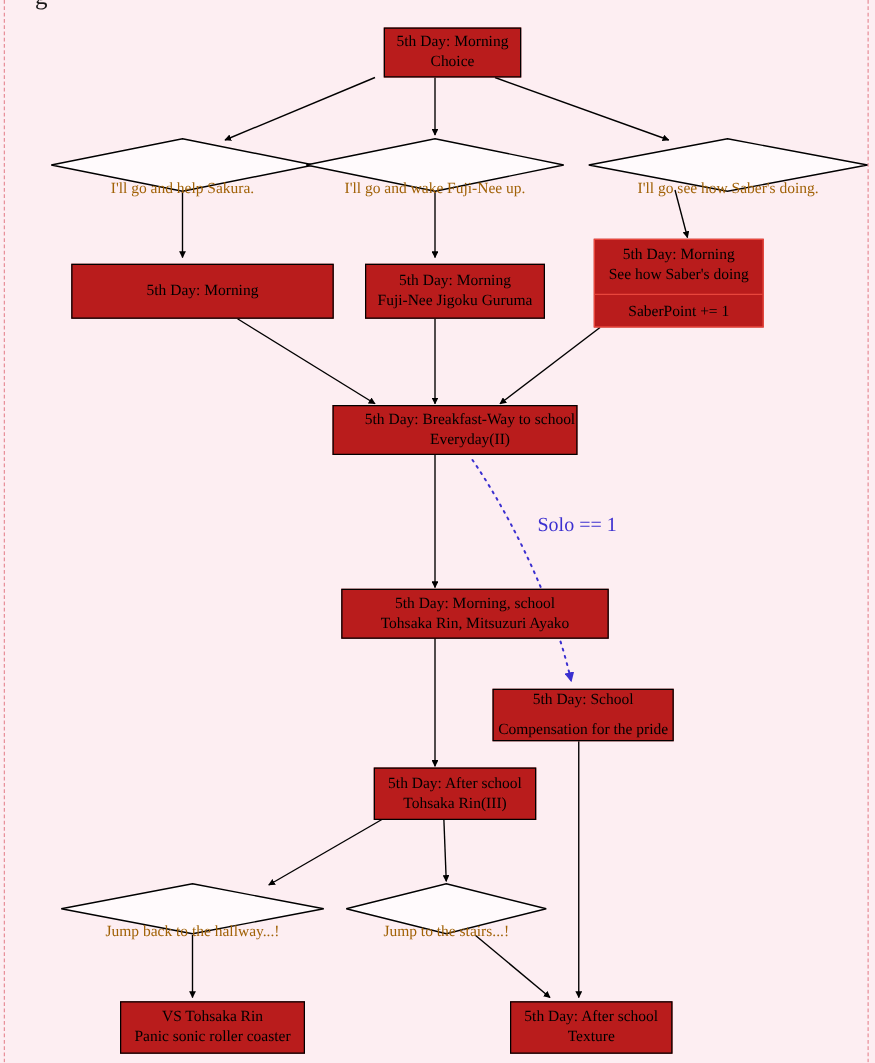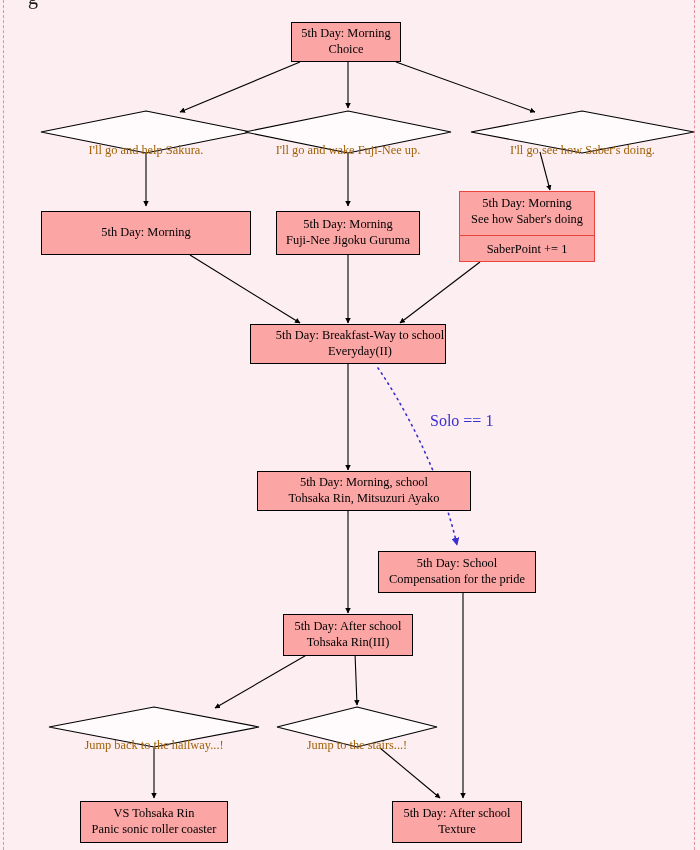--- a/index.html
+++ b/index.html
@@ -46,23 +46,24 @@
     position: absolute;
     box-sizing: border-box;
     display: flex;
     flex-direction: column;
     align-items: center;
     justify-content: center;
     text-align: center;
     font-size: 12.4px;
     line-height: 1.28;
     color: #000;
-    background: #fca5a5;
+    background: #b91c1c;
     border: 1px solid #000;
     white-space: nowrap;
+    margin-left: 16px;
   }
   .node.red {
     border: 1px solid #e8463c;
     padding: 0;
   }
   .node.red .rec-top {
     width: 100%;
     padding: 7px 10px 7px 10px;
     box-sizing: border-box;
     border-bottom: 1px solid #e8463c;
@@ -197,21 +198,21 @@
   <div class="node" style="left:250px; top:324px; width:196px; height:40px;padding-left:24px;">
     <span class="nline">5th Day: Breakfast-Way to school</span>
     <span class="nline">Everyday(II)</span>
   </div>
 
   <div class="node" style="left:257px; top:471px; width:214px; height:40px;">
     <span class="nline">5th Day: Morning, school</span>
     <span class="nline">Tohsaka Rin, Mitsuzuri Ayako</span>
   </div>
 
-  <div class="node" style="left:378px; top:551px; width:158px; height:42px;">
+  <div class="node" style="left:378px; top:551px; width:145px; height:42px;justify-content:space-between;">
     <span class="nline">5th Day: School</span>
     <span class="nline">Compensation for the pride</span>
   </div>
 
   <div class="node" style="left:283px; top:614px; width:130px; height:42px;">
     <span class="nline">5th Day: After school</span>
     <span class="nline">Tohsaka Rin(III)</span>
   </div>
 
   <div class="diamond-wrap" style="left:48px; top:706px; width:212px; height:42px;">

